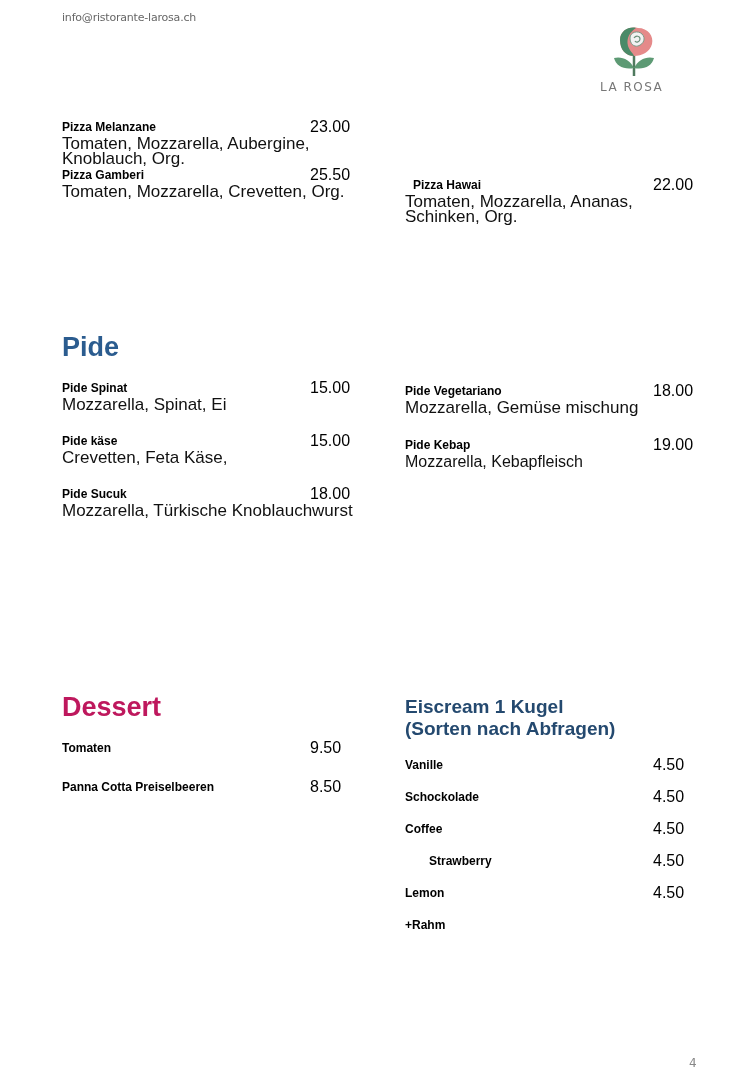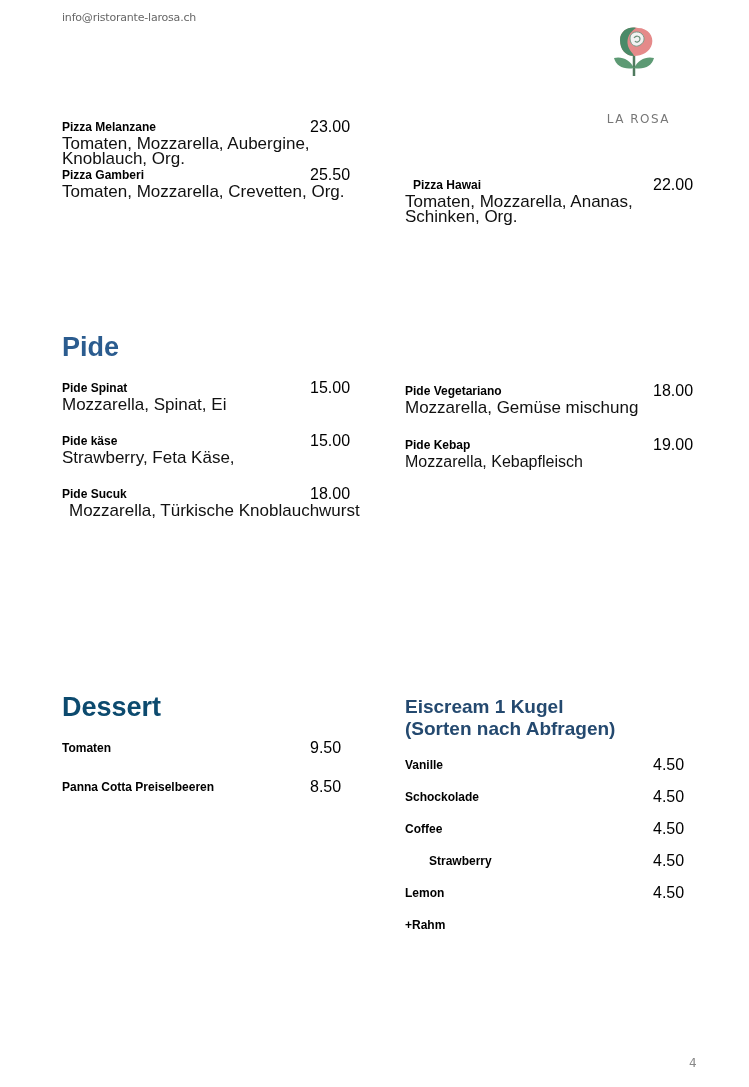--- a/index.html
+++ b/index.html
@@ -1,26 +1,26 @@
 <!DOCTYPE html>
 <html><head>
 <meta charset="utf-8">
 <style>
   html, body { margin: 0; padding: 0; background: #ffffff; }
   body { width: 749px; height: 1087px; position: relative; overflow: hidden;
          font-family: "Liberation Sans", sans-serif; color: #000; }
   .abs { position: absolute; }
   .email { left: 62px; top: 11px; font-size: 11px; color: #666; font-family: "DejaVu Sans", sans-serif; letter-spacing: -0.2px; }
   .logo { left: 600px; top: 24px; width: 70px; height: 72px; }
-  .logo-text { position: absolute; left: 0; top: 56px; width: 70px; text-align: right; font-size: 12px; letter-spacing: 1.5px; color: #777; font-family: "DejaVu Sans", sans-serif; margin-top: 32px; }
+  .logo-text { position: absolute; left: 0; top: 56px; width: 70px; text-align: left; font-size: 12px; letter-spacing: 1.5px; color: #777; font-family: "DejaVu Sans", sans-serif; }
   .item-name { font-weight: bold; font-size: 12px; line-height: 18px; }
   .item-desc { font-size: 17px; line-height: 15px; color: #111; }
   .price { font-size: 16px; line-height: 18px; }
   .section-title { font-weight: bold; font-size: 27px; color: #2b5c8f; }
-  .dessert-title { color: #0c4a6e; }
+  .dessert-title { color: #be185d; }
   .sub-title { font-weight: bold; font-size: 19px; line-height: 22px; color: #24496f; }
   .page-no { left: 689px; top: 1056px; font-size: 12px; color: #888; font-family: "DejaVu Sans", sans-serif; }
 </style>
 </head>
 <body>
 
 <div class="abs email">info@ristorante-larosa.ch</div>
 
 <div class="abs logo">
   <svg width="70" height="54" viewBox="0 0 70 54">
@@ -50,25 +50,25 @@
 <div class="abs item-desc" style="left:405px; top:209px;">Schinken, Org.</div>
 
 <div class="abs section-title" style="left:62px; top:332px;">Pide</div>
 
 <div class="abs item-name" style="left:62px; top:379px;">Pide Spinat</div>
 <div class="abs price" style="left:310px; top:379px;">15.00</div>
 <div class="abs item-desc" style="left:62px; top:397px;">Mozzarella, Spinat, Ei</div>
 
 <div class="abs item-name" style="left:62px; top:432px;">Pide käse</div>
 <div class="abs price" style="left:310px; top:432px;">15.00</div>
-<div class="abs item-desc" style="left:62px; top:450px;">Strawberry, Feta Käse,</div>
+<div class="abs item-desc" style="left:62px; top:450px;">Crevetten, Feta Käse,</div>
 
 <div class="abs item-name" style="left:62px; top:485px;">Pide Sucuk</div>
 <div class="abs price" style="left:310px; top:485px;">18.00</div>
-<div class="abs item-desc" style="left:69px; top:503px;">Mozzarella, Türkische Knoblauchwurst</div>
+<div class="abs item-desc" style="left:62px; top:503px;">Mozzarella, Türkische Knoblauchwurst</div>
 
 <div class="abs item-name" style="left:405px; top:382px;">Pide Vegetariano</div>
 <div class="abs price" style="left:653px; top:382px;">18.00</div>
 <div class="abs item-desc" style="left:405px; top:400px;">Mozzarella, Gemüse mischung</div>
 
 <div class="abs item-name" style="left:405px; top:436px;">Pide Kebap</div>
 <div class="abs price" style="left:653px; top:436px;">19.00</div>
 <div class="abs item-desc" style="left:405px; top:454px; font-size:16px;">Mozzarella, Kebapfleisch</div>
 
 <div class="abs section-title dessert-title" style="left:62px; top:692px;">Dessert</div>

